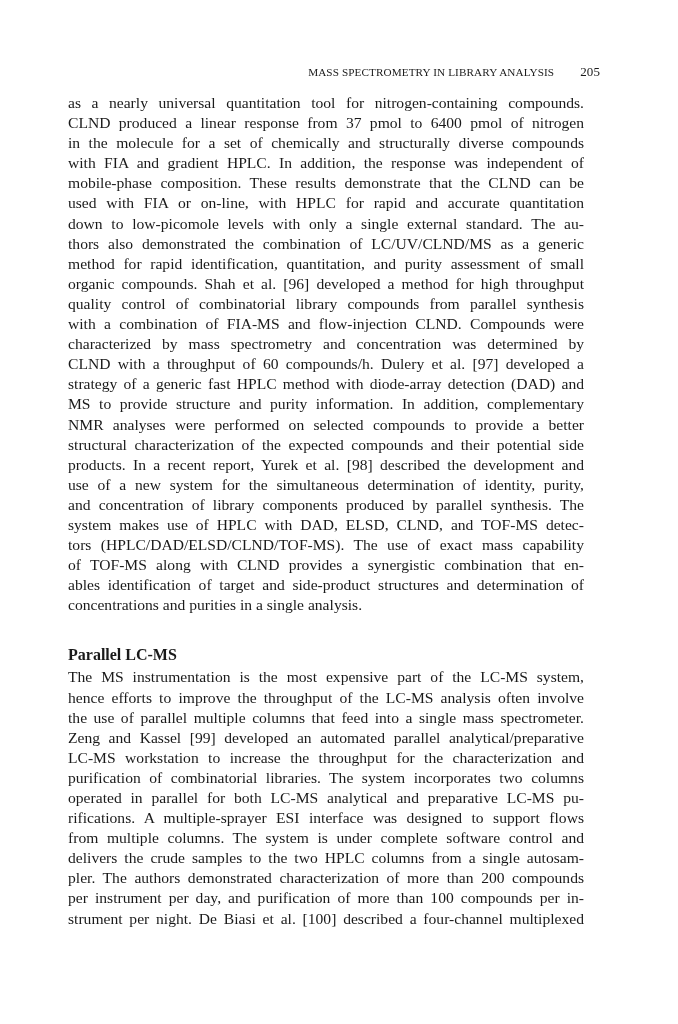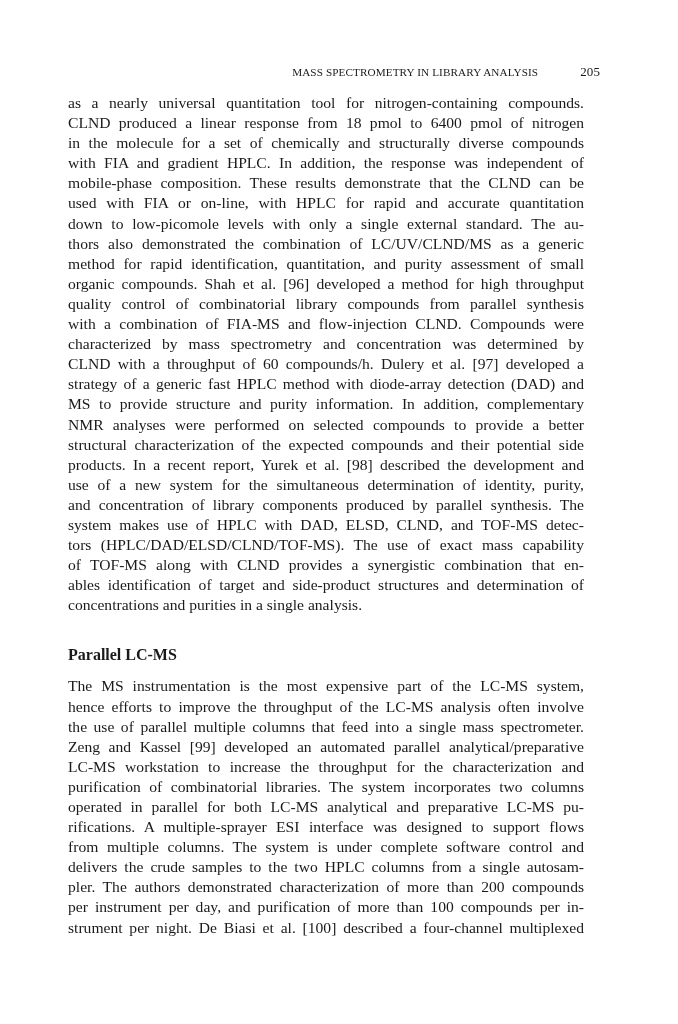--- a/index.html
+++ b/index.html
@@ -20,21 +20,21 @@
       top: 64px;
       left: 84px;
       width: 516px;
       display: flex;
       justify-content: flex-end;
       align-items: baseline;
       font-size: 11.2px;
       letter-spacing: 0.1px;
     }
     .running-head .title {
-      margin-right: 42px;
+      margin-right: 26px;
     }
     .running-head .page-num {
       font-weight: normal;
       font-size: 13px;
     }
     .body {
       position: absolute;
       top: 93px;
       left: 68px;
       width: 516px;
@@ -50,35 +50,35 @@
     }
     .line.last {
       text-align-last: left;
     }
     .heading {
       font-weight: bold;
       font-size: 16px;
       height: 20px;
       line-height: 20px;
       margin-top: 30px;
-      margin-bottom: 11px;
+      margin-bottom: 2px;
     }
   </style>
 </head>
 <body>
 
 <div class="running-head">
   <span class="title">MASS SPECTROMETRY IN LIBRARY ANALYSIS</span>
   <span class="page-num">205</span>
 </div>
 
 <div class="body">
   <div>
     <span class="line">as a nearly universal quantitation tool for nitrogen-containing compounds.</span>
-    <span class="line">CLND produced a linear response from 18 pmol to 6400 pmol of nitrogen</span>
+    <span class="line">CLND produced a linear response from 37 pmol to 6400 pmol of nitrogen</span>
     <span class="line">in the molecule for a set of chemically and structurally diverse compounds</span>
     <span class="line">with FIA and gradient HPLC. In addition, the response was independent of</span>
     <span class="line">mobile-phase composition. These results demonstrate that the CLND can be</span>
     <span class="line">used with FIA or on-line, with HPLC for rapid and accurate quantitation</span>
     <span class="line">down to low-picomole levels with only a single external standard. The au-</span>
     <span class="line">thors also demonstrated the combination of LC/UV/CLND/MS as a generic</span>
     <span class="line">method for rapid identification, quantitation, and purity assessment of small</span>
     <span class="line">organic compounds. Shah et al. [96] developed a method for high throughput</span>
     <span class="line">quality control of combinatorial library compounds from parallel synthesis</span>
     <span class="line">with a combination of FIA-MS and flow-injection CLND. Compounds were</span>

